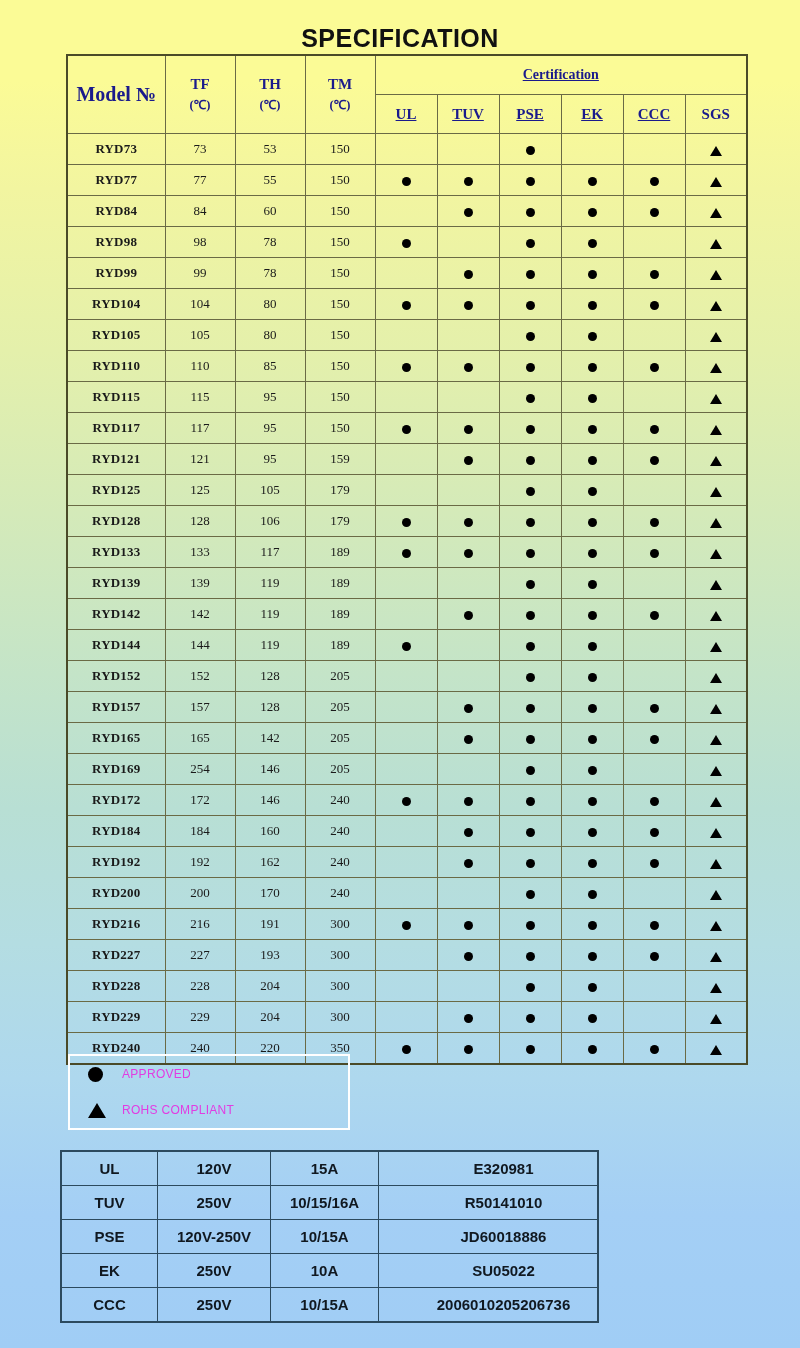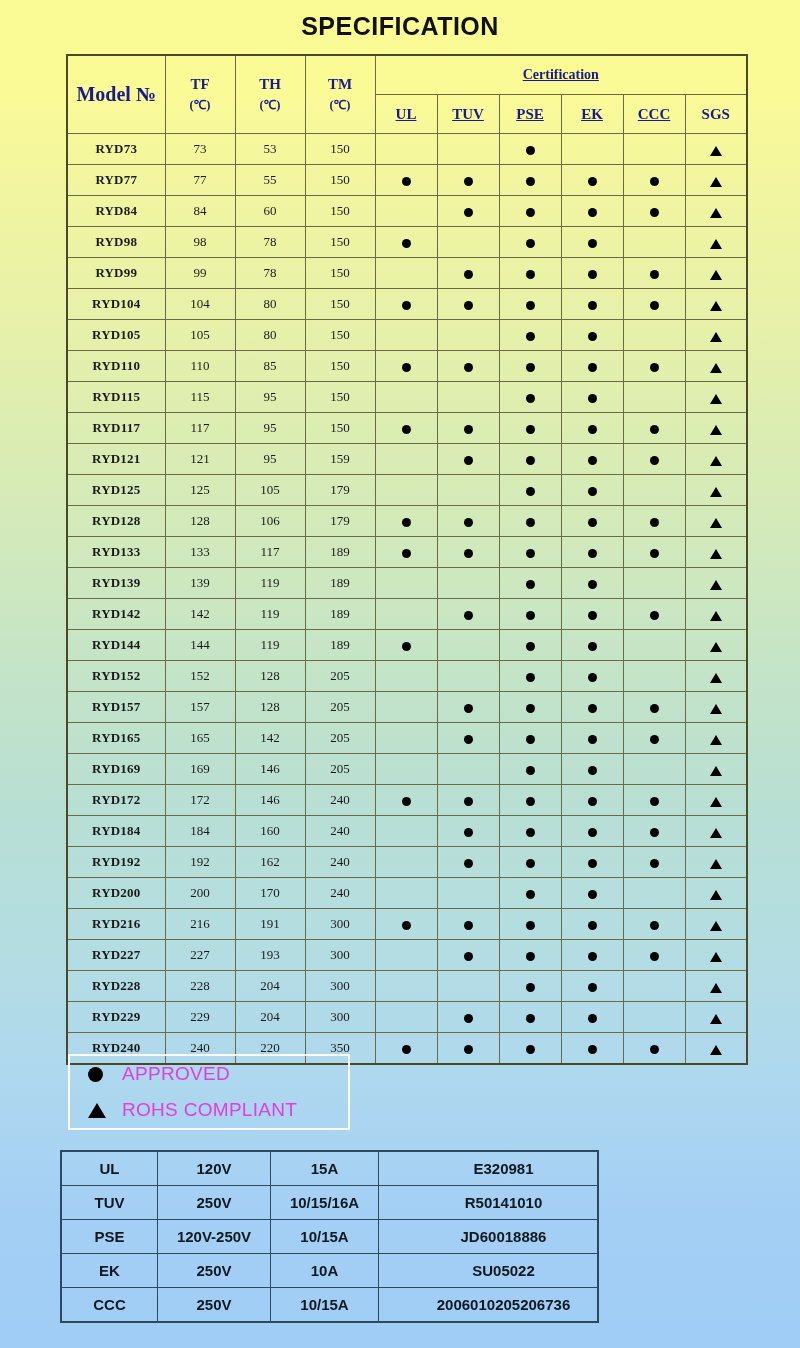--- a/index.html
+++ b/index.html
@@ -27,21 +27,21 @@
   }
 
   
   #spec-title {
     text-align: center;
     font-family: "Liberation Sans", sans-serif;
     font-weight: bold;
     font-size: 25px;
     letter-spacing: 0.5px;
     color: #111111;
-    padding-top: 12px;
+    padding-top: 24px;
     margin: 0;
   }
 
   
   #main-table-wrap {
     position: absolute;
     left: 66px;
     top: 54px;
     width: 670px;
   }
@@ -154,21 +154,21 @@
     width: 15px;
     height: 15px;
   }
   .legend-sym .tri {
     border-left-width: 9px;
     border-right-width: 9px;
     border-bottom-width: 15px;
   }
   .legend-label {
     font-family: "Liberation Sans", sans-serif;
-    font-size: 19px;
+    font-size: 12px;
     color: #e23ce2;
     letter-spacing: 0.3px;
   }
 
   
   #cert-table-wrap {
     position: absolute;
     left: 60px;
     top: 1150px;
     width: 495px;
@@ -475,21 +475,21 @@
           <td>205</td>
           <td class="mark"></td>
           <td class="mark"><span class="dot"></span></td>
           <td class="mark"><span class="dot"></span></td>
           <td class="mark"><span class="dot"></span></td>
           <td class="mark"><span class="dot"></span></td>
           <td class="mark"><span class="tri"></span></td>
         </tr>
         <tr>
           <td class="model">RYD169</td>
-          <td>169</td>
+          <td>254</td>
           <td>146</td>
           <td>205</td>
           <td class="mark"></td>
           <td class="mark"></td>
           <td class="mark"><span class="dot"></span></td>
           <td class="mark"><span class="dot"></span></td>
           <td class="mark"></td>
           <td class="mark"><span class="tri"></span></td>
         </tr>
         <tr>

